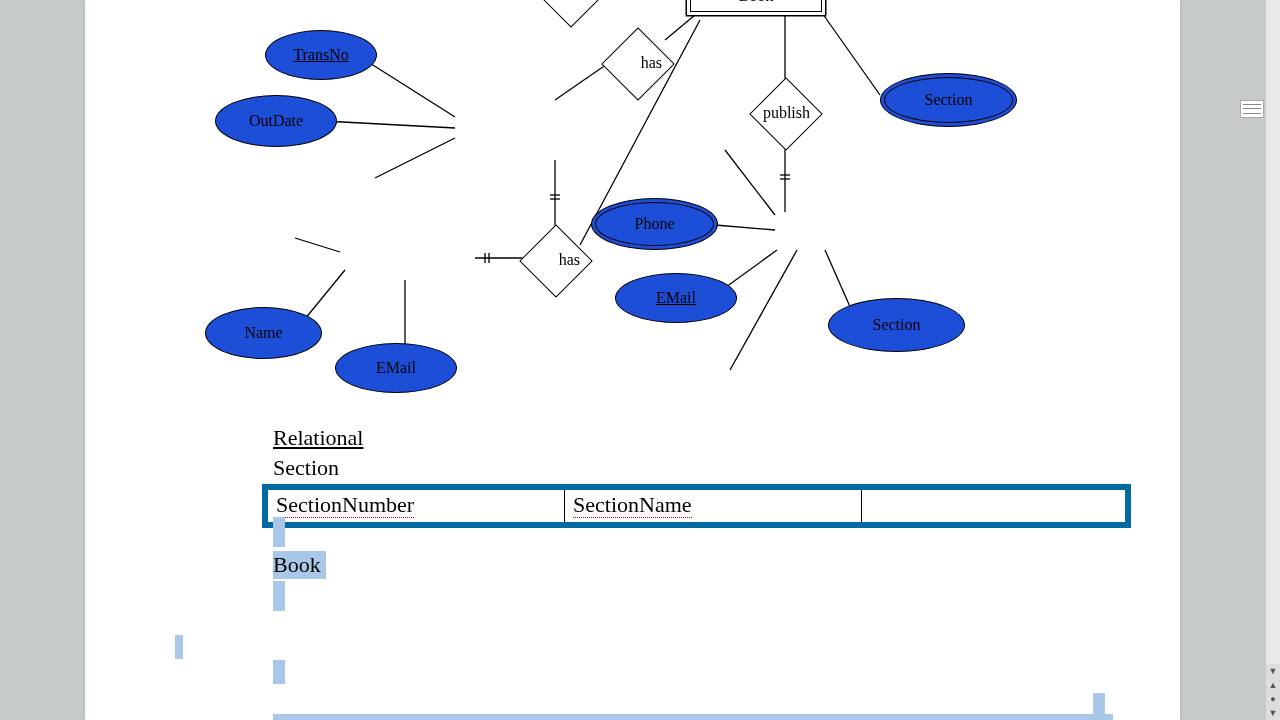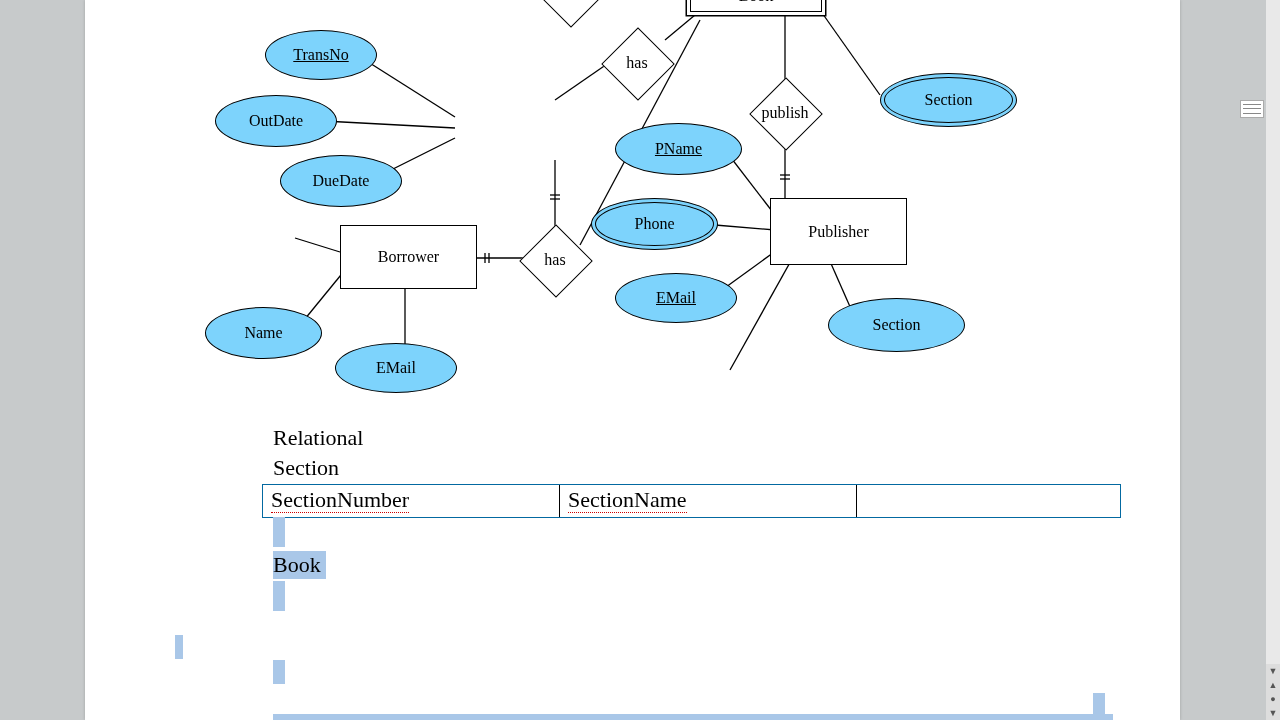--- a/index.html
+++ b/index.html
@@ -1,34 +1,34 @@
 <!DOCTYPE html>
 <html><head>
 <meta charset="utf-8">
 <style>
   html,body{margin:0;padding:0;width:1280px;height:720px;background:#c7cacb;font-family:'Times New Roman',serif;overflow:hidden}
   .page{position:absolute;left:85px;top:0;width:1095px;height:720px;background:#fff;box-shadow:0 0 3px rgba(0,0,0,.2)}
   .diag{position:absolute;left:0;top:0;width:1095px;height:420px}
 
   
   .ent{position:absolute;border:1.5px solid #000;background:#fff;display:flex;align-items:center;justify-content:center;font-size:16px}
-  .attr{position:absolute;border:1.5px solid #000;border-radius:50%;background:#7dd3fc;display:flex;align-items:center;justify-content:center;font-size:16px}
+  .attr{position:absolute;border:1.5px solid #000;border-radius:50%;background:#1d4ed8;display:flex;align-items:center;justify-content:center;font-size:16px}
   .attr.double::after{content:'';position:absolute;left:3px;top:3px;right:3px;bottom:3px;border:1.5px solid #000;border-radius:50%}
-  .rel{position:absolute;display:flex;align-items:center;justify-content:center;font-size:16px}
+  .rel{position:absolute;display:flex;align-items:center;justify-content:flex-end;font-size:16px}
   .rel .diamond{position:absolute;left:0;top:0;width:100%;height:100%;border:1.5px solid #000;transform:rotate(45deg);background:#fff}
   .rel span{position:relative;z-index:1}
   .ent.double{box-shadow:0 0 0 3px #fff,0 0 0 4.5px #000}
   .ul{text-decoration:underline}
 
   svg.lines{position:absolute;left:0;top:0;width:1095px;height:420px;pointer-events:none}
   svg.lines line{stroke:#000;stroke-width:1.3}
 
   
   .txt{position:absolute;left:188px;font-size:22px;color:#000}
-  .table{position:absolute;left:177px;top:484px;width:857px;height:32px;border:1px solid #0369a1;display:flex}
+  .table{position:absolute;left:177px;top:484px;width:857px;height:32px;border:6px solid #0369a1;display:flex}
   .table .cell{border-right:1px solid #000;padding:2px 8px;font-size:22px}
   .sel{display:inline-block;background:#a9c7e8}
 
   
   .rgrip{position:absolute;right:16px;top:100px;width:18px;height:14px;border:1px solid #aaa;background:#fff;display:flex;flex-direction:column;justify-content:space-around;padding:1px 2px}
   .rgrip div{height:1px;background:#888}
   .sb{position:absolute;right:0;top:0;width:14px;height:720px;background:#e9e9e9}
   .sb .btn{position:absolute;right:0;width:14px;height:14px;display:flex;align-items:center;justify-content:center;font-size:9px;color:#555;background:#ddd}
 </style>
 </head>
@@ -79,26 +79,20 @@
       <line x1="630" y1="295" x2="692" y2="250"></line>
 
       <line x1="645" y1="370" x2="712" y2="250"></line>
 
       <line x1="770" y1="318" x2="740" y2="250"></line>
     </svg>
 
     <div class="ent double" style="left:605px;top:-20px;width:130px;height:30px">
         <span>Book</span>
       </div>
-    <div class="ent" style="left:255px;top:225px;width:135px;height:62px">
-        <span>Borrower</span>
-      </div>
-    <div class="ent" style="left:685px;top:198px;width:135px;height:65px">
-        <span>Publisher</span>
-      </div>
 
     <div class="rel" style="left:460px;top:-35px;width:50px;height:50px">
         <div class="diamond"></div>
       </div>
     <div class="rel" style="left:527px;top:38px;width:50px;height:50px">
         <div class="diamond"></div>
         <span>has</span>
       </div>
     <div class="rel" style="left:675px;top:88px;width:50px;height:50px">
         <div class="diamond"></div>
@@ -108,48 +102,42 @@
         <div class="diamond"></div>
         <span>has</span>
       </div>
 
     <div class="attr" style="left:180px;top:30px;width:110px;height:48px">
         <span class="ul">TransNo</span>
       </div>
     <div class="attr" style="left:130px;top:95px;width:120px;height:50px">
         <span>OutDate</span>
       </div>
-    <div class="attr" style="left:195px;top:155px;width:120px;height:50px">
-        <span>DueDate</span>
-      </div>
     <div class="attr" style="left:120px;top:307px;width:115px;height:50px">
         <span>Name</span>
       </div>
     <div class="attr" style="left:250px;top:343px;width:120px;height:48px">
         <span>EMail</span>
       </div>
 
     <div class="attr double" style="left:795px;top:73px;width:135px;height:52px">
         <span>Section</span>
-      </div>
-    <div class="attr" style="left:530px;top:123px;width:125px;height:50px">
-        <span class="ul">PName</span>
       </div>
     <div class="attr double" style="left:506px;top:198px;width:125px;height:50px">
         <span>Phone</span>
       </div>
     <div class="attr" style="left:530px;top:273px;width:120px;height:48px">
         <span class="ul">EMail</span>
       </div>
     <div class="attr" style="left:743px;top:298px;width:135px;height:52px">
         <span>Section</span>
       </div>
   </div>
 
-  <div class="txt" style="top:425px;">Relational</div>
+  <div class="txt" style="top:425px;text-decoration:underline">Relational</div>
   <div class="txt" style="top:455px">Section</div>
 
   <div class="table">
     <div class="cell" style="width:280px"><span style="border-bottom:1px dotted #c00">SectionNumber</span></div>
     <div class="cell" style="width:280px"><span style="border-bottom:1px dotted #c00">SectionName</span></div>
     <div class="cell" style="flex:1;border-right:none"></div>
   </div>
 
   <div style="position:absolute;left:188px;top:517px">
     <span class="sel" style="width:12px;height:30px"></span><br>

